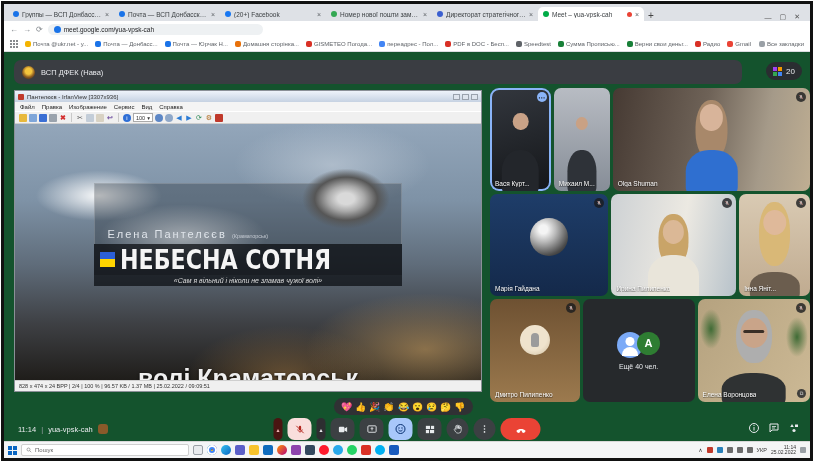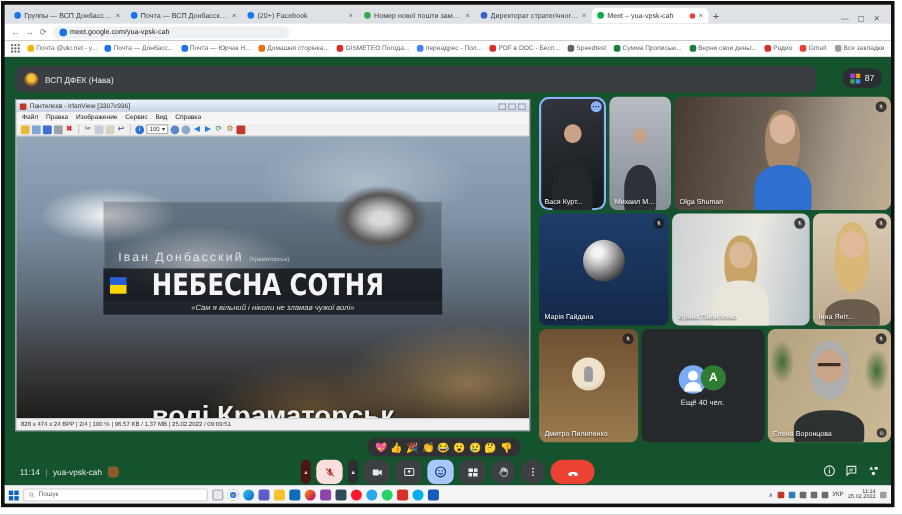--- a/index.html
+++ b/index.html
@@ -67,21 +67,21 @@
       radial-gradient(140px 70px at 58% 98%,rgba(150,112,64,.55),rgba(150,112,64,0) 70%),
       linear-gradient(180deg,#93a6ba 0%,#7e92a6 30%,#5f6c7a 55%,#3e4044 78%,#1f1d1a 100%);}
   .banner{position:absolute;left:17%;top:23%;width:66%;height:52%;}
   .banner-top{position:relative;height:46%;background:rgba(28,32,40,.30);
     border:1px solid rgba(255,255,255,.18);border-bottom:none;}
   .portrait{position:absolute;right:3%;top:-28%;width:30%;height:165%;z-index:1;
     background:radial-gradient(closest-side at 50% 32%,#d9d9d9 0 18%,#a9a9a9 40%,#565656 68%,rgba(20,20,20,0) 95%);}
   .pname{position:absolute;left:4%;bottom:6%;color:#dfe4ea;font-size:11px;letter-spacing:2px;z-index:2;}
   .pcity{font-size:5.5px;letter-spacing:0;color:#c4cad2;}
   .banner-title{position:relative;z-index:2;display:flex;align-items:center;gap:5px;
-    background:rgba(10,12,16,.80);padding:2px 6px;justify-content:space-between;}
+    background:rgba(10,12,16,.80);padding:2px 6px;}
   .flag{width:15px;height:15px;flex:0 0 auto;background:linear-gradient(#2b5fd7 0 50%,#ffd500 50% 100%);}
   .big-title{color:#f5f5f5;font-weight:800;font-size:27px;line-height:1;
     font-family:"DejaVu Sans",sans-serif;transform:scaleX(.82);transform-origin:left;white-space:nowrap;}
   .banner-quote{position:relative;z-index:2;background:rgba(10,12,16,.72);color:#dcdcdc;
     font-size:7px;font-style:italic;text-align:center;padding:2px 0;}
   .caption{position:absolute;left:0;right:0;bottom:-13px;text-align:center;color:#efefef;
     font-weight:700;font-size:25px;text-shadow:0 1px 3px rgba(0,0,0,.9);white-space:nowrap;}
   .vw-status{height:11px;background:#f0f0f0;border-top:1px solid #cfcfcf;display:flex;
     align-items:center;padding:0 4px;font-size:5.5px;color:#333;white-space:nowrap;}
   
@@ -278,21 +278,21 @@
       <span class="meet-logo"></span>
       <span class="meet-title">ВСП ДФЕК (Нава)</span>
     </div>
     <div class="count-pill">
       <span class="mini-grid">
         <i style="background:#a142f4"></i>
           <i style="background:#f29900"></i>
         <i style="background:#34a853"></i>
           <i style="background:#4285f4"></i>
       </span>
-      <span>87</span>
+      <span>20</span>
     </div>
 
     <div class="viewer">
       <div class="vw-title">
         <span class="vw-appic"></span>
         <span>Пантелєєв - IrfanView [3307x936]</span>
         <span class="vw-btns">
           <i></i>
           <i></i>
           <i></i>
@@ -329,21 +329,21 @@
         <span class="ti" style="color:#2b7bd4">▶</span>
         <span class="ti" style="color:#2e8b57">⟳</span>
         <span class="ti" style="color:#b06a1f">⚙</span>
         <span class="ti" style="background:#c0392b"></span>
       </div>
       <div class="vw-canvas">
         <div class="banner">
           <div class="banner-top">
             <div class="portrait"></div>
             <div class="pname">
-              <span>Іван Донбасский</span>
+              <span>Елена Пантелєєв</span>
               <span class="pcity">(Краматорськ)</span>
             </div>
           </div>
           <div class="banner-title">
             <span class="flag"></span>
             <span class="big-title">НЕБЕСНА СОТНЯ</span>
           </div>
           <div class="banner-quote">«Сам я вільний і ніколи не зламав чужої волі»</div>
         </div>
         <div class="caption">волі Краматорськ</div>

